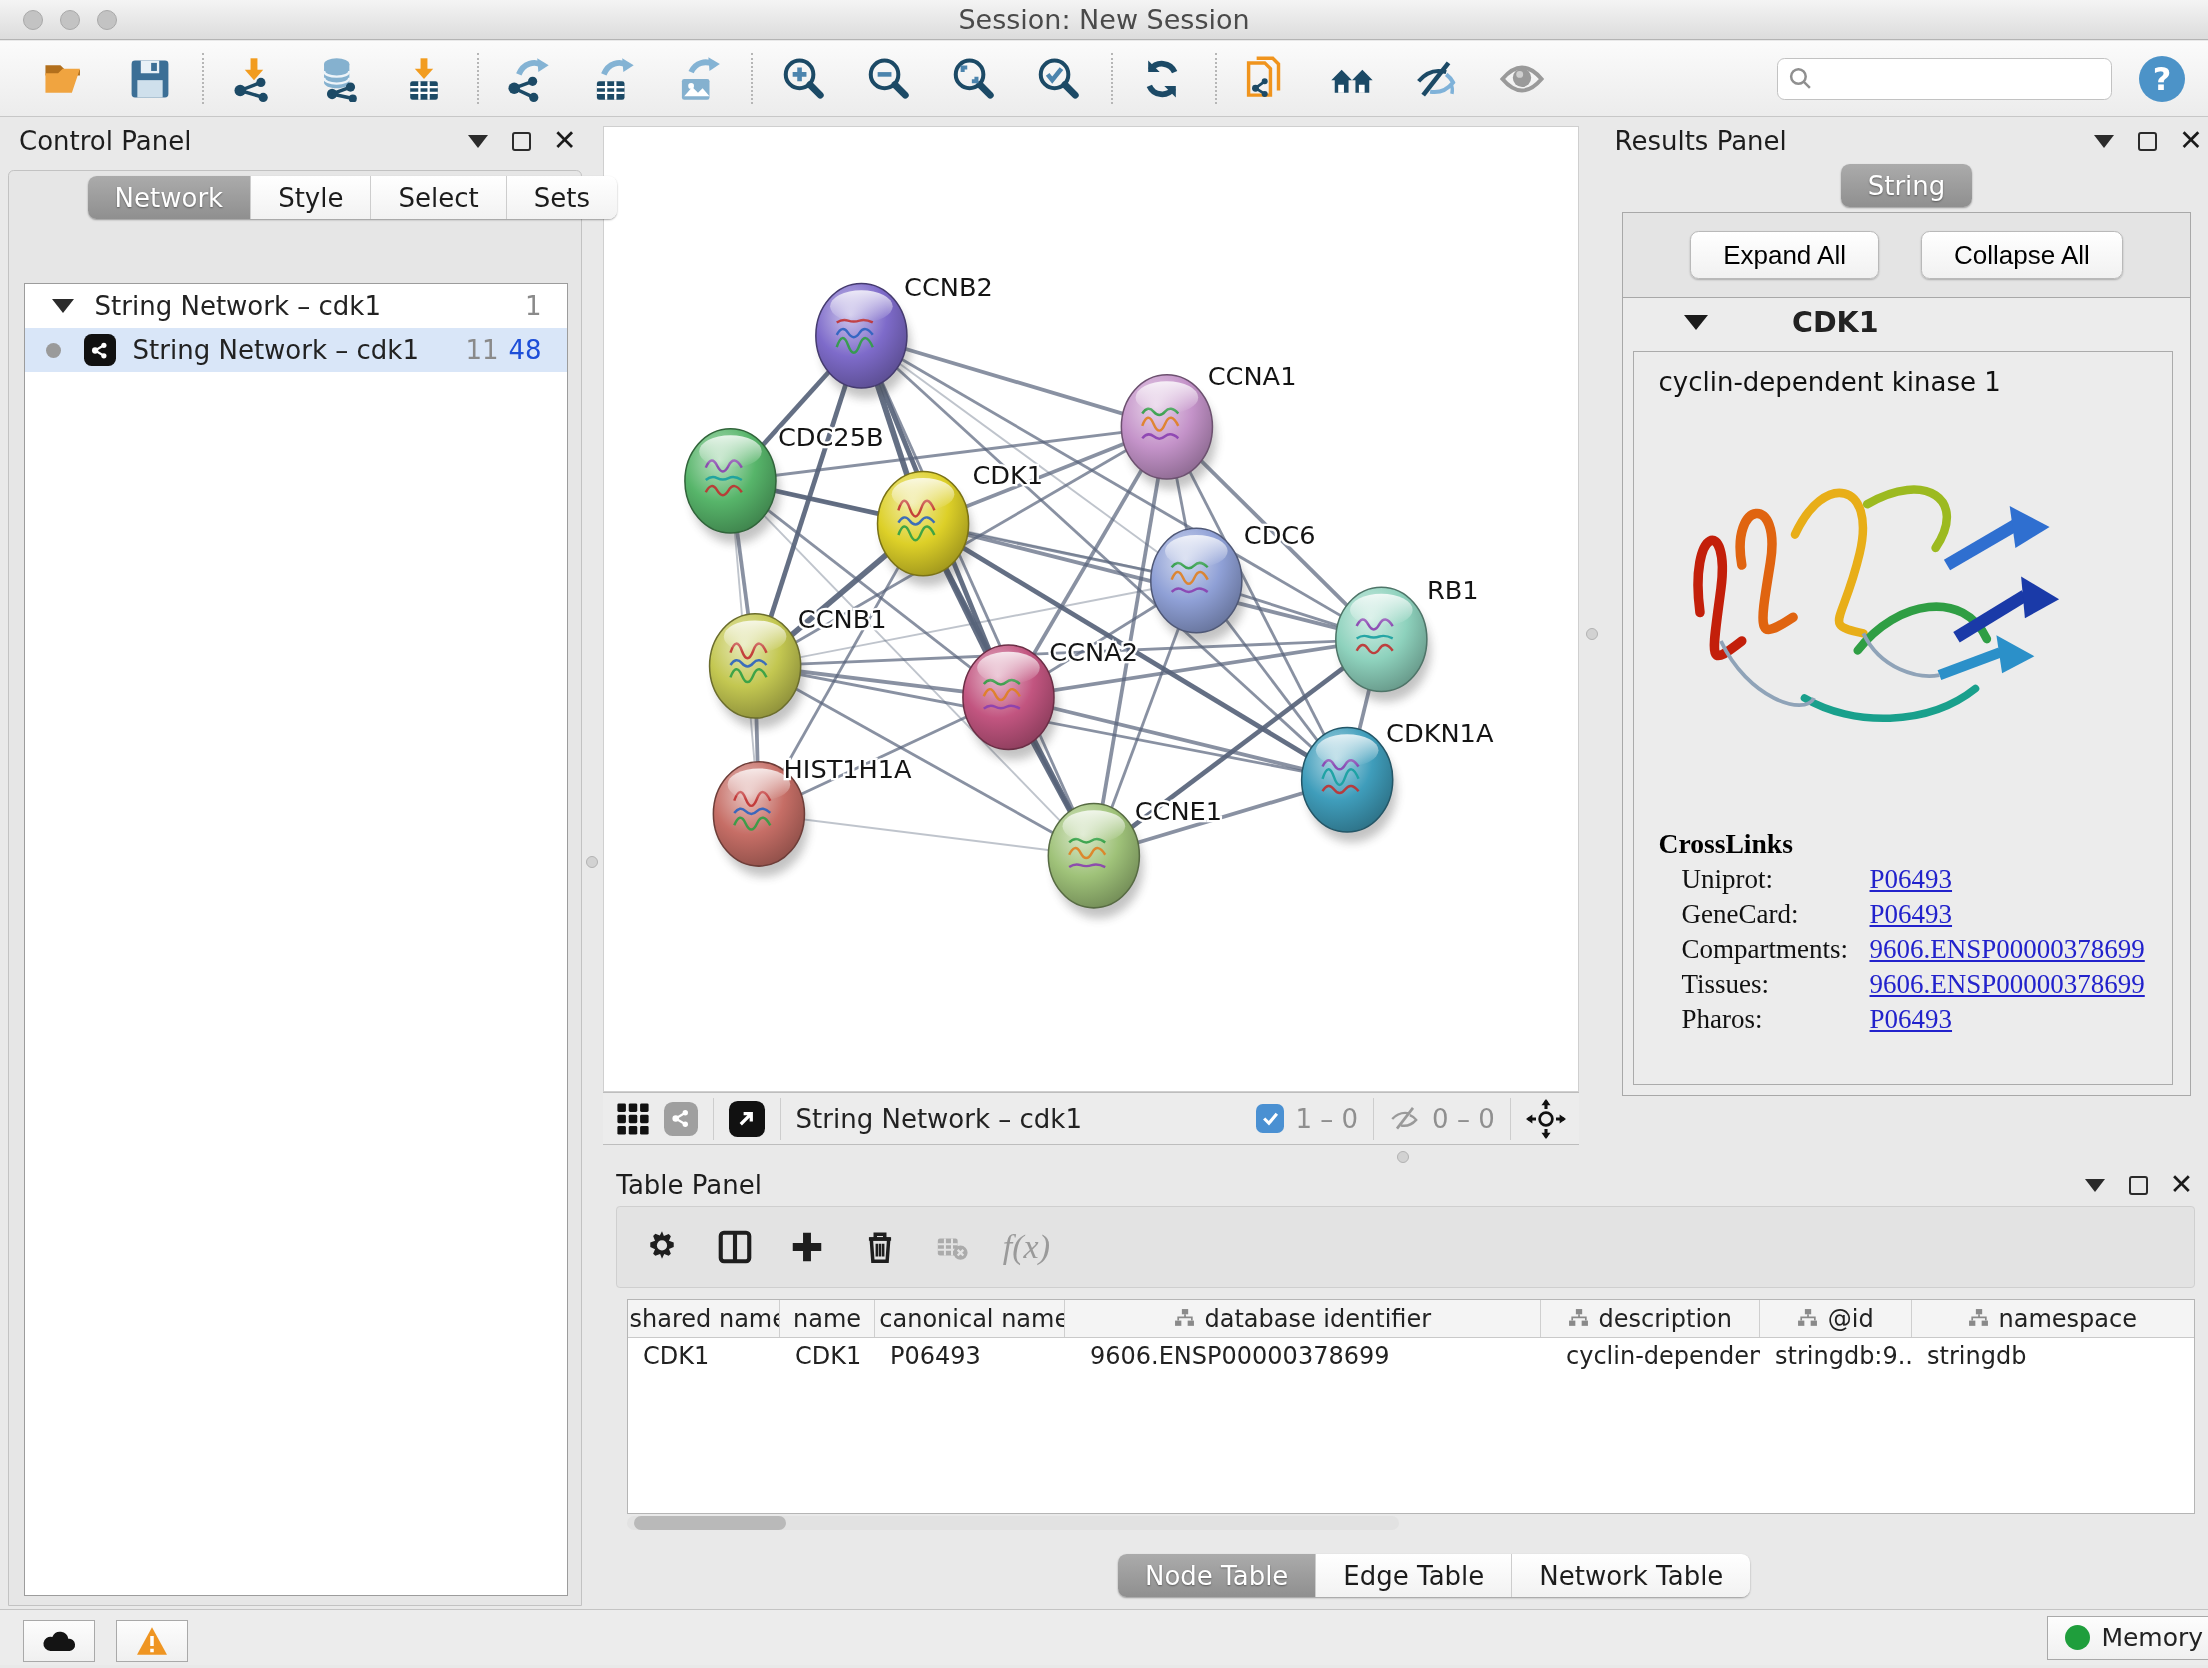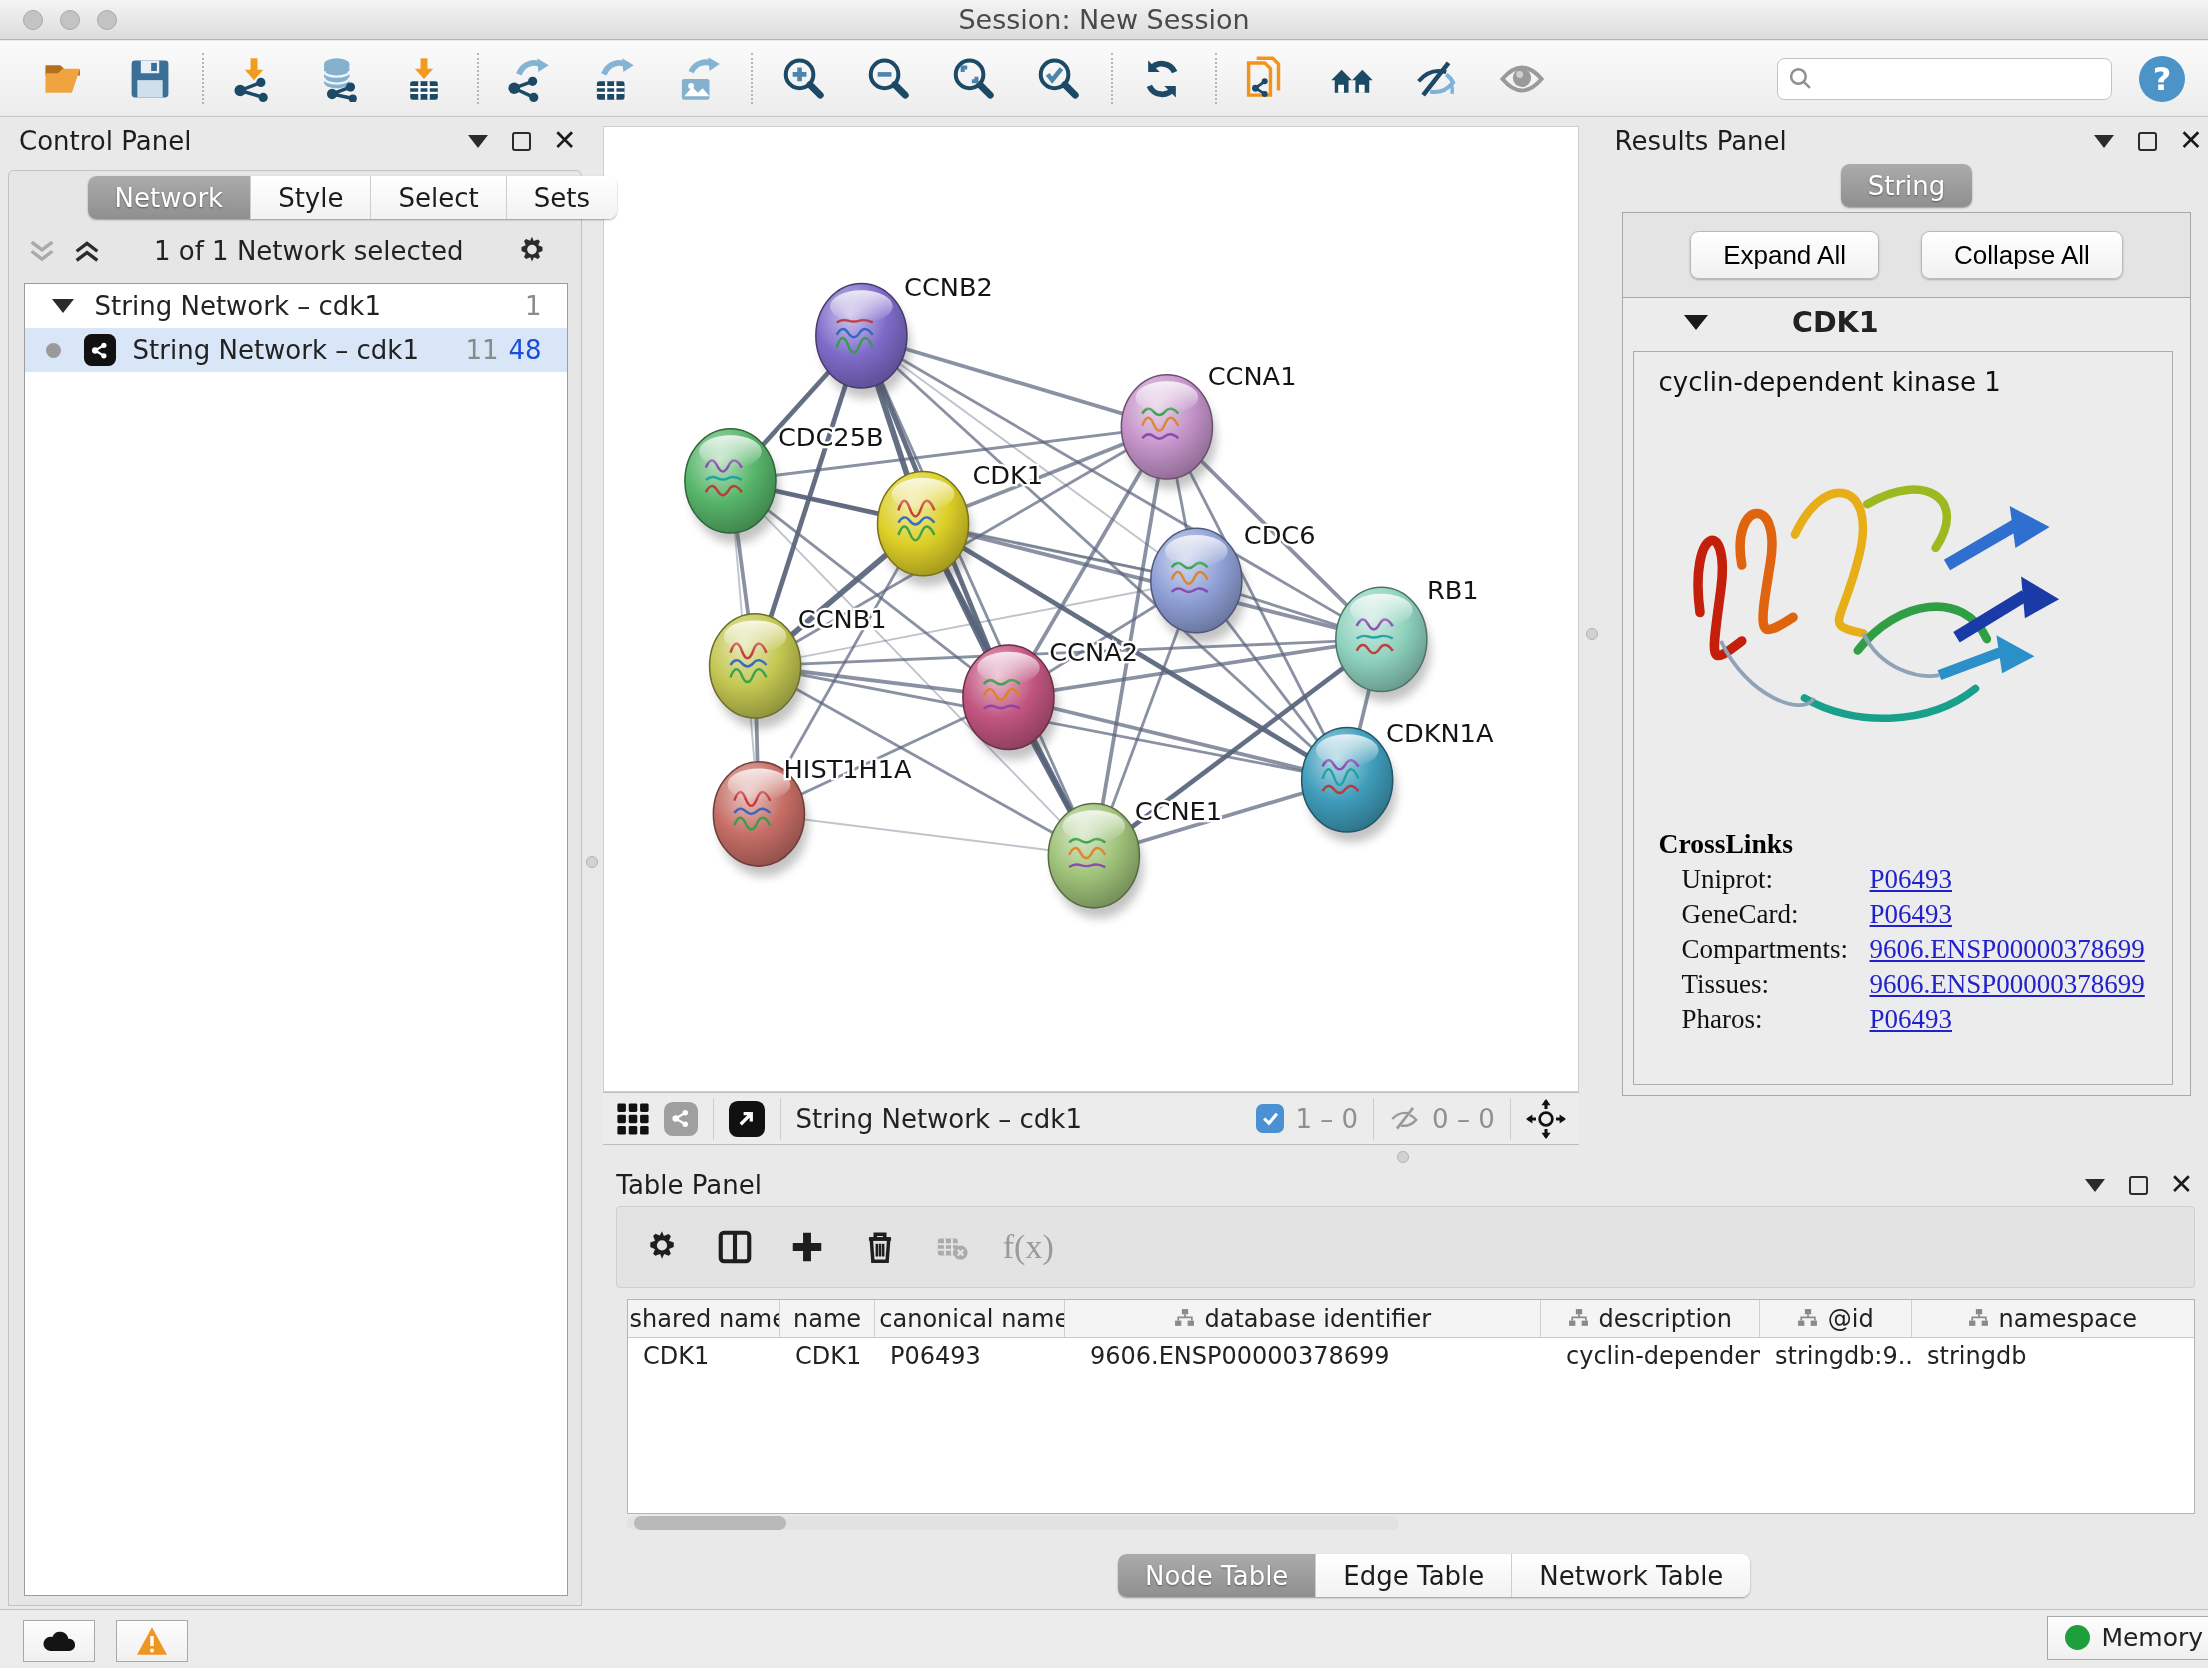--- a/index.html
+++ b/index.html
@@ -62,21 +62,21 @@
   .rdesc{font-size:26px;color:#111;padding:15px 0 0 25px}
   .xlinks{position:absolute;left:25px;top:476px;font-family:"Liberation Serif","DejaVu Serif",serif}
   .xlt{font-size:27.6px;font-weight:bold;color:#000}
   .xrow{display:flex;font-size:27px;margin-top:4px}
   .xrow .xl{width:211px;padding-left:23px;color:#111}
   .xrow a{color:#2222cc;text-decoration:underline}
   
   .tpanel{left:603px;top:1168px;width:1605px;height:439px}
   .ttools{position:absolute;left:13.3px;top:38px;width:1579px;height:82px;background:#e3e3e3;border:1px solid #cfcfcf;border-radius:3.8px;display:flex;align-items:center;padding-left:23px}
   .ttools .tbicon{width:44px;height:44px;margin-right:28.5px;display:flex;align-items:center;justify-content:center}
-  .fx{font-family:"Liberation Serif","DejaVu Serif",serif;font-size:34px;color:#9a9a9a}
+  .fx{font-family:"Liberation Serif","DejaVu Serif",serif;font-style:italic;font-size:34px;color:#9a9a9a}
   .tbl{position:absolute;left:24px;top:131px;width:1568px;border:1px solid #b5b5b5;background:#fff}
   .thead{display:flex;background:#f4f4f4;border-bottom:1.9px solid #c9c9c9;height:38px}
   .th{display:flex;align-items:center;justify-content:center;gap:9.5px;font-size:24px;color:#222;border-right:1px solid #cfcfcf;flex:none;overflow:hidden;white-space:nowrap}
   .trowd{display:flex;height:36px;align-items:center}
   .td{font-size:24px;padding-left:15px;flex:none;overflow:hidden;white-space:nowrap}
   .tblank{height:139px}
   .hscroll{position:absolute;left:24px;top:348px;width:772px;height:14.3px;background:#e2e2e2;border-radius:7.6px}
   .hthumb{position:absolute;left:6.7px;top:0;width:152px;height:14.3px;background:#b9b9b9;border-radius:7.6px}
   .ttabs{position:absolute;left:515px;top:386px}
   
@@ -269,33 +269,20 @@
         <span class="xico">✕</span>
       </span>
   </div>
   <div style="position:absolute;left:80px;top:52px;z-index:3" class="segtabs">
     <div class="seg active">Network</div>
     <div class="seg">Style</div>
     <div class="seg">Select</div>
     <div class="seg">Sets</div>
   </div>
   <div class="cbody">
-    <div class="selrow">
-      <svg width="32" height="28.5" viewBox="0 0 24 22">
-          <path d="M4 4l8 6 8-6M4 11l8 6 8-6" stroke="#a9a9a9" stroke-width="2.6" fill="none"></path>
-        </svg>
-      <svg width="32" height="28.5" viewBox="0 0 24 22" style="margin-left:13.3px">
-          <path d="M4 18l8-6 8 6M4 11l8-6 8 6" stroke="#2b2b2b" stroke-width="2.6" fill="none"></path>
-        </svg>
-      <span style="flex:1;text-align:center">1 of 1 Network selected</span>
-      <svg width="34" height="34" viewBox="0 0 24 24" style="margin-right:17px">
-          <path d="M12 2l1.2 3 3-1.2 1.4 1.4L16.4 8 19.4 9.2V12l-3 1.2 1.2 3-1.4 1.4-2.8-1.2L12 19.4 10.8 16.4l-3 1.2-1.4-1.4 1.2-2.8L4.6 12V9.2l3-1.2-1.2-3L7.8 3.6l2.8 1.2z" fill="#2b2b2b"></path>
-          <circle cx="12" cy="11" r="3.4" fill="#e6e6e6"></circle>
-        </svg>
-    </div>
     <div class="listbox">
       <div class="trow">
         <span style="margin-left:27px;width:0;height:0;border-left:11.4px solid transparent;border-right:11.4px solid transparent;border-top:14.3px solid #2b2b2b"></span>
         <span style="margin-left:21px">String Network – cdk1</span>
         <span class="cnt">1</span>
       </div>
       <div class="trow sel">
         <span class="dot" style="margin-left:21px"></span>
         <span class="appicon" style="margin-left:23px">
           <svg width="21" height="21" viewBox="0 0 24 24">

